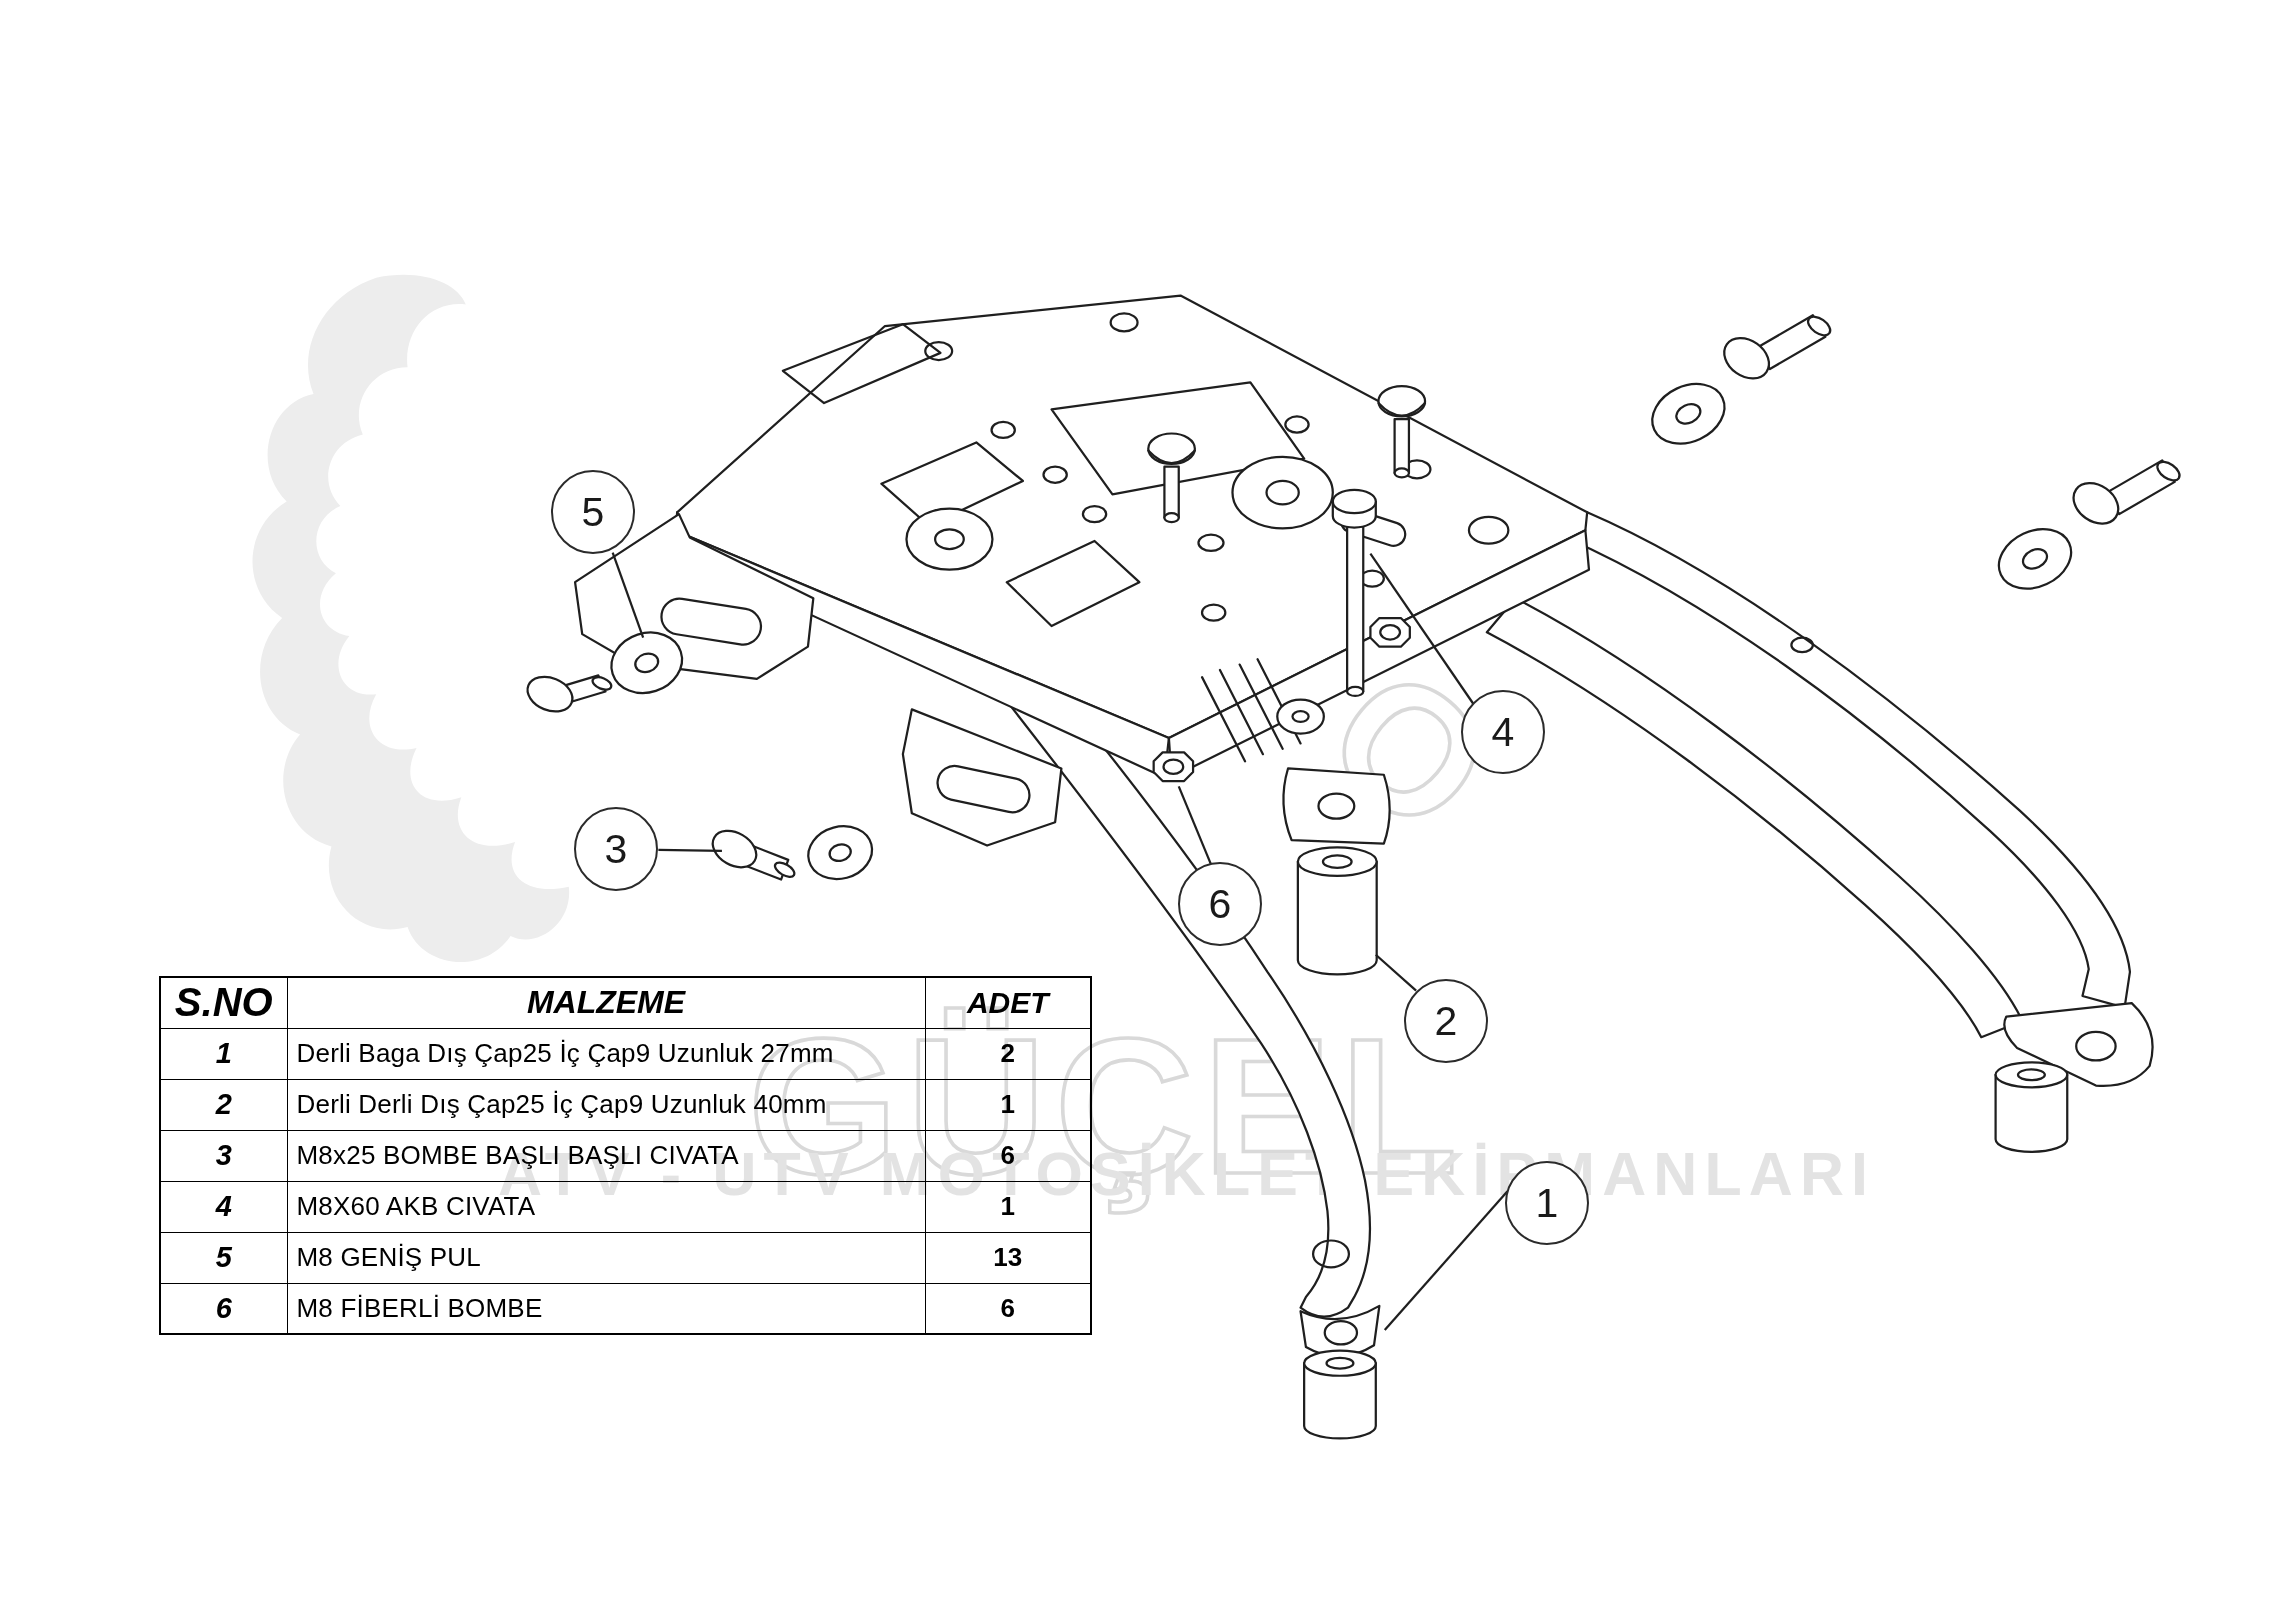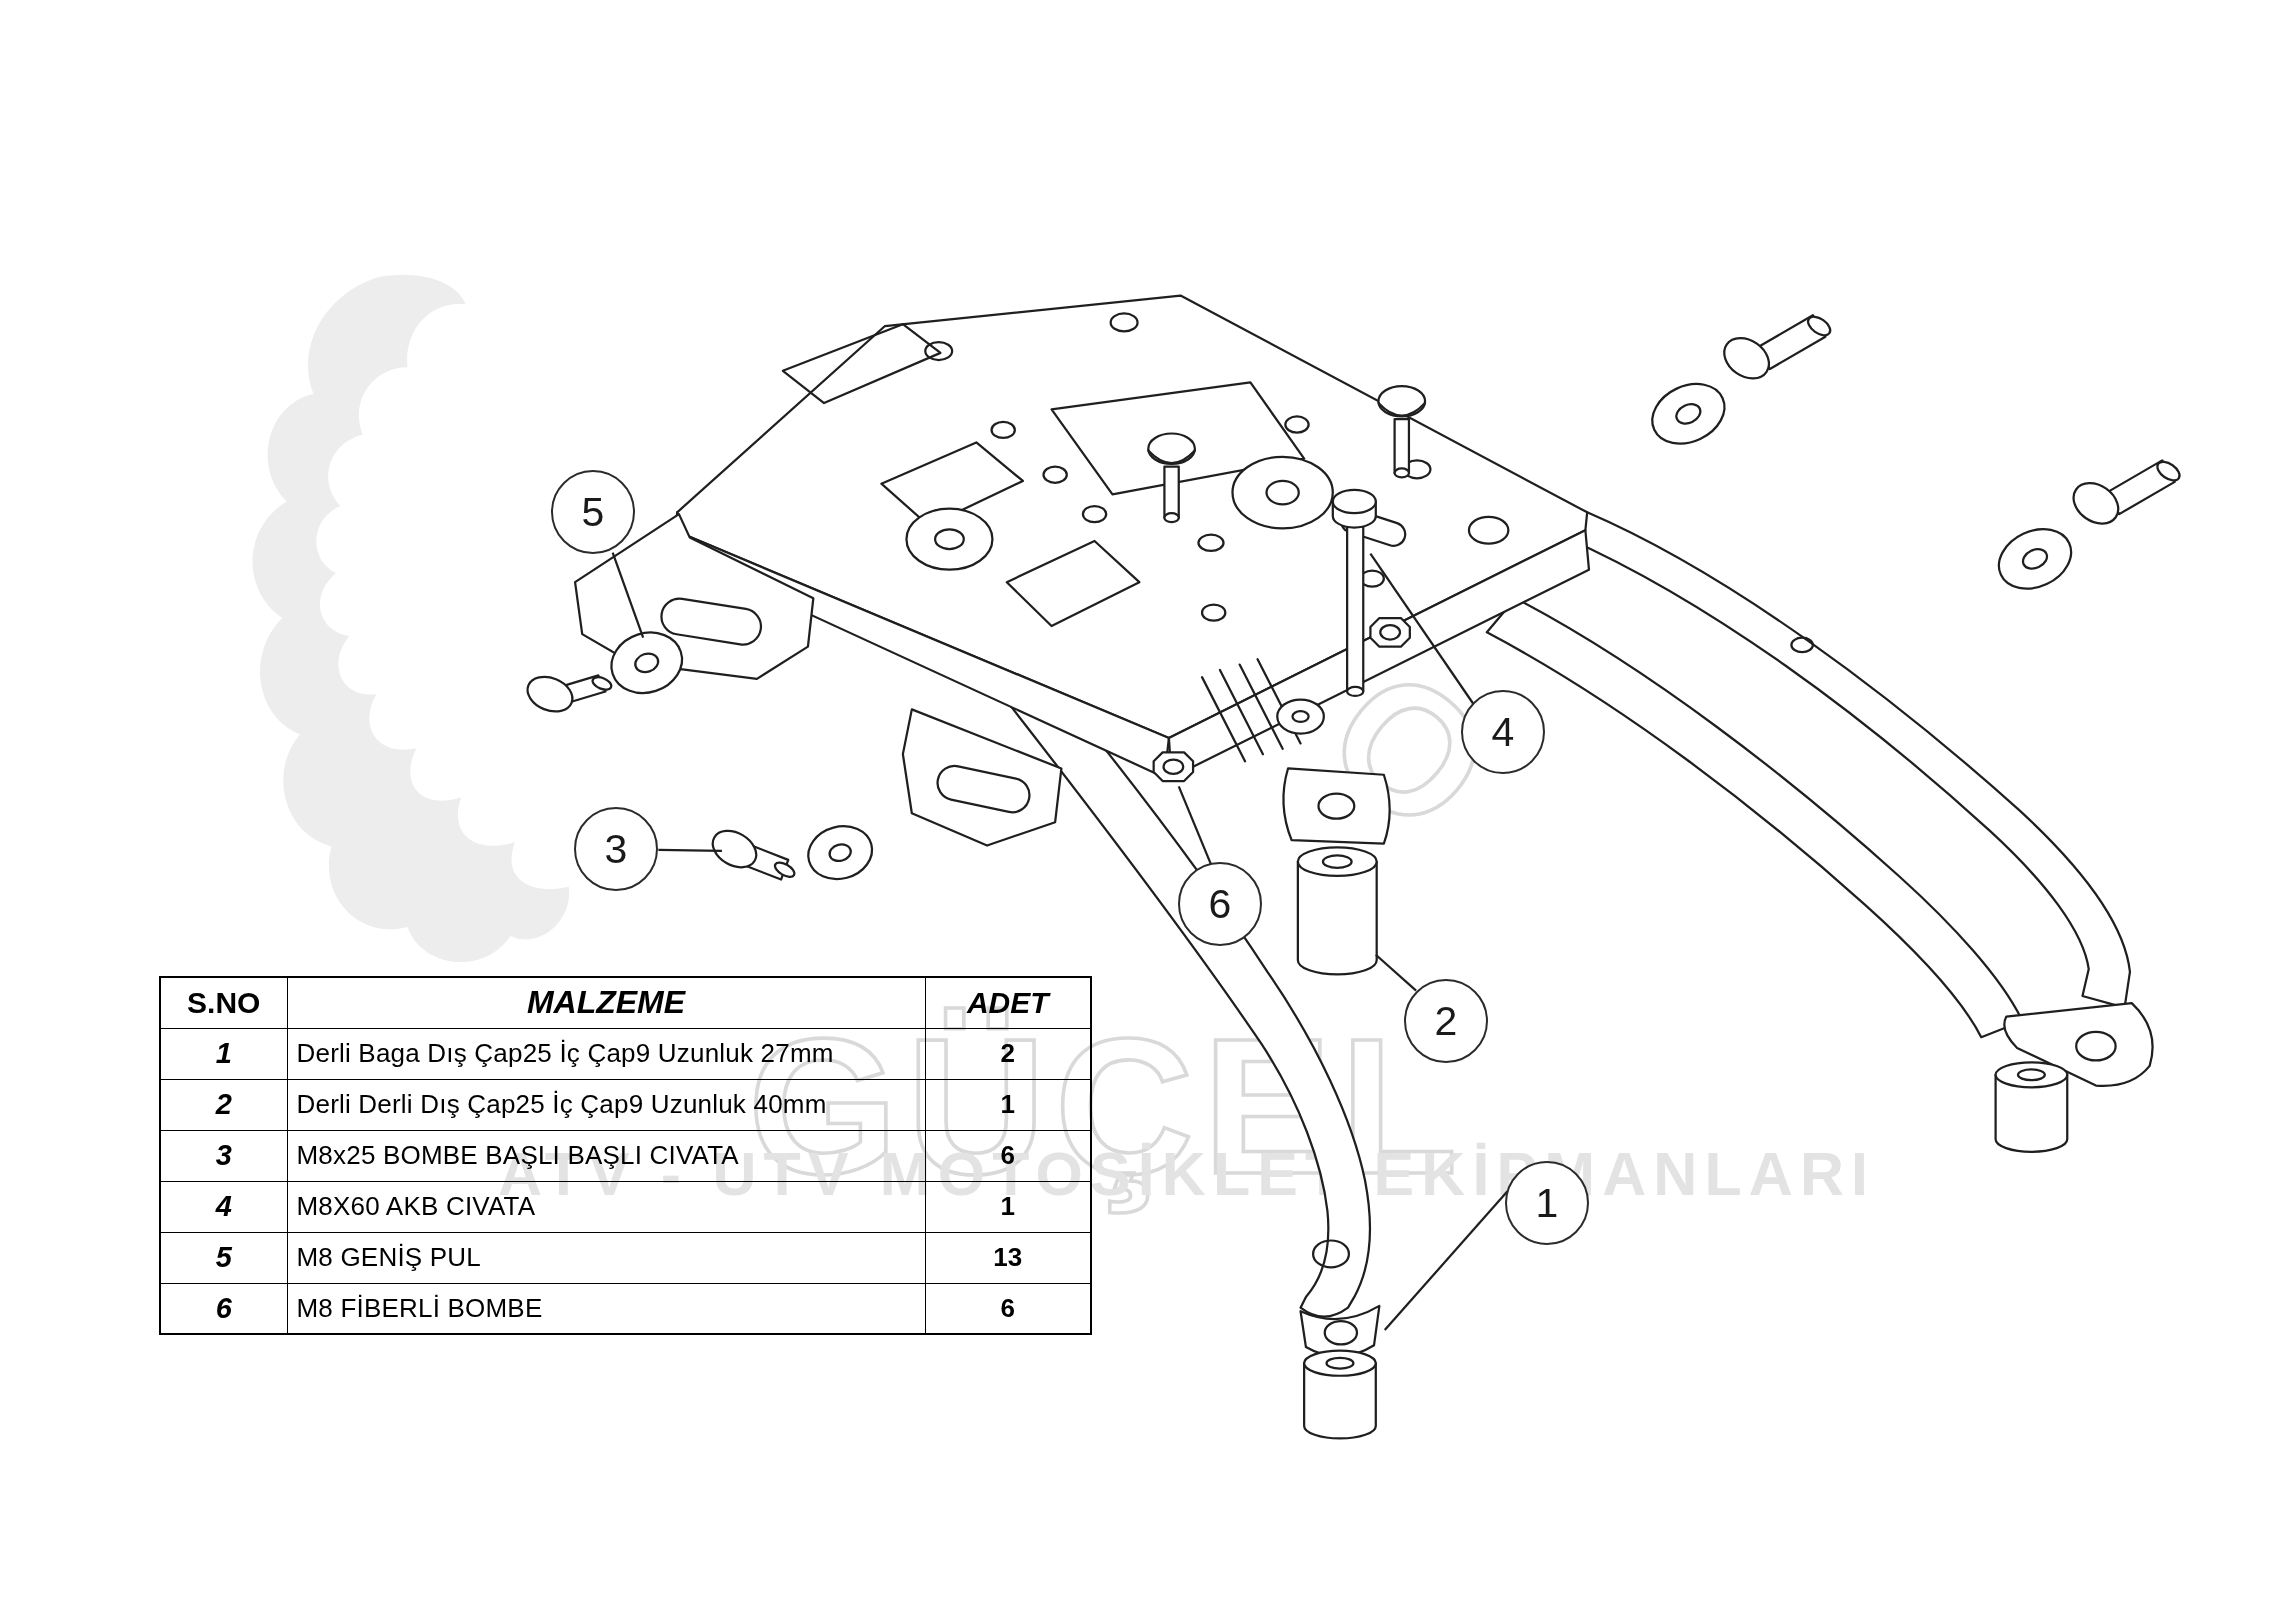--- a/index.html
+++ b/index.html
@@ -11,21 +11,21 @@
   
   .balloon { position:absolute; width:84px; height:84px; border:2.7px solid #2b2b2b;
     border-radius:50%; background:#ffffff; display:flex; align-items:center;
     justify-content:center; font-size:41px; color:#1a1a1a; }
 
   
   table.parts { position:absolute; left:159px; top:976px; border-collapse:collapse;
     border:2.7px solid #000; }
   table.parts th, table.parts td { border:1.8px solid #000; height:51px;
     white-space:nowrap; color:#000; }
-  th.h-sno   { width:127px; font-size:30px; font-weight:bold;margin-left:20px; }
+  th.h-sno   { width:127px; font-size:40px; font-style:italic; font-weight:bold;margin-left:20px; }
   th.h-malzeme { width:638px; font-size:32px; font-style:italic; font-weight:bold;margin-left:28px; }
   th.h-adet  { width:166px; font-size:30px; font-style:italic; font-weight:bold; }
   td.sno  { text-align:center; font-size:29px; font-weight:bold; font-style:italic; }
   td.name { font-size:26px; font-weight:normal; padding-left:9px; letter-spacing:0.2px; }
   td.qty  { text-align:center; font-size:26px; font-weight:bold; }
 
   .wm-text { font-family:"Liberation Sans", sans-serif; font-weight:bold; }
 </style>
 </head>
 <body>

